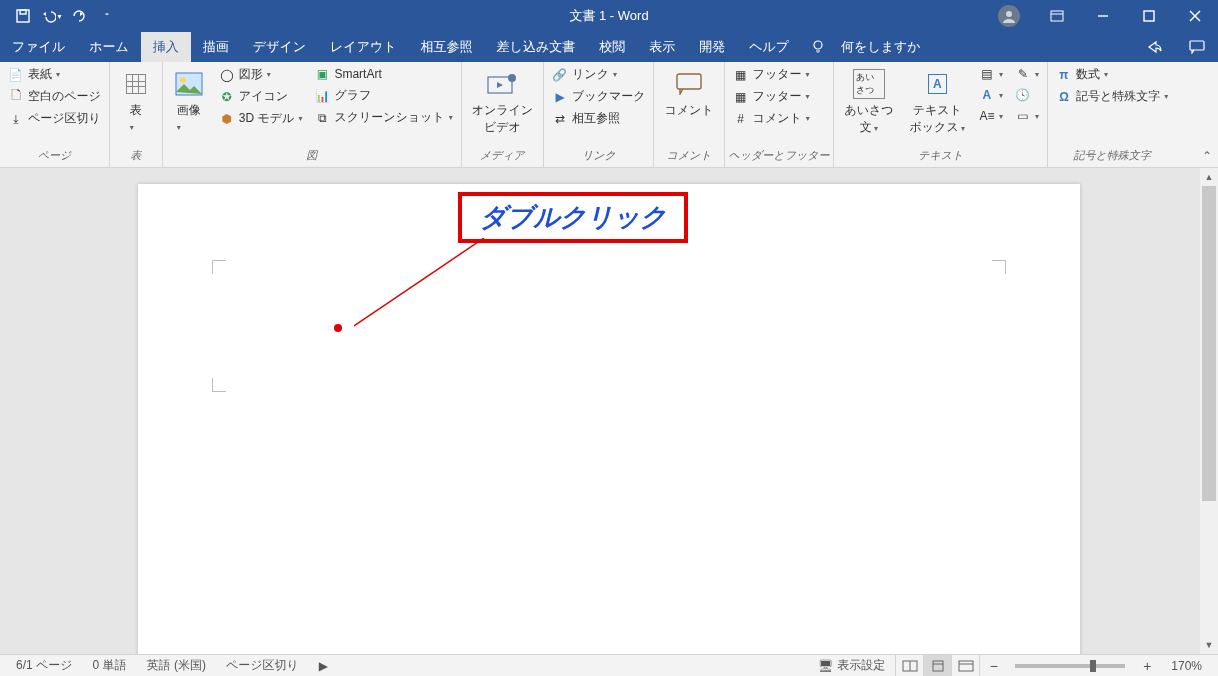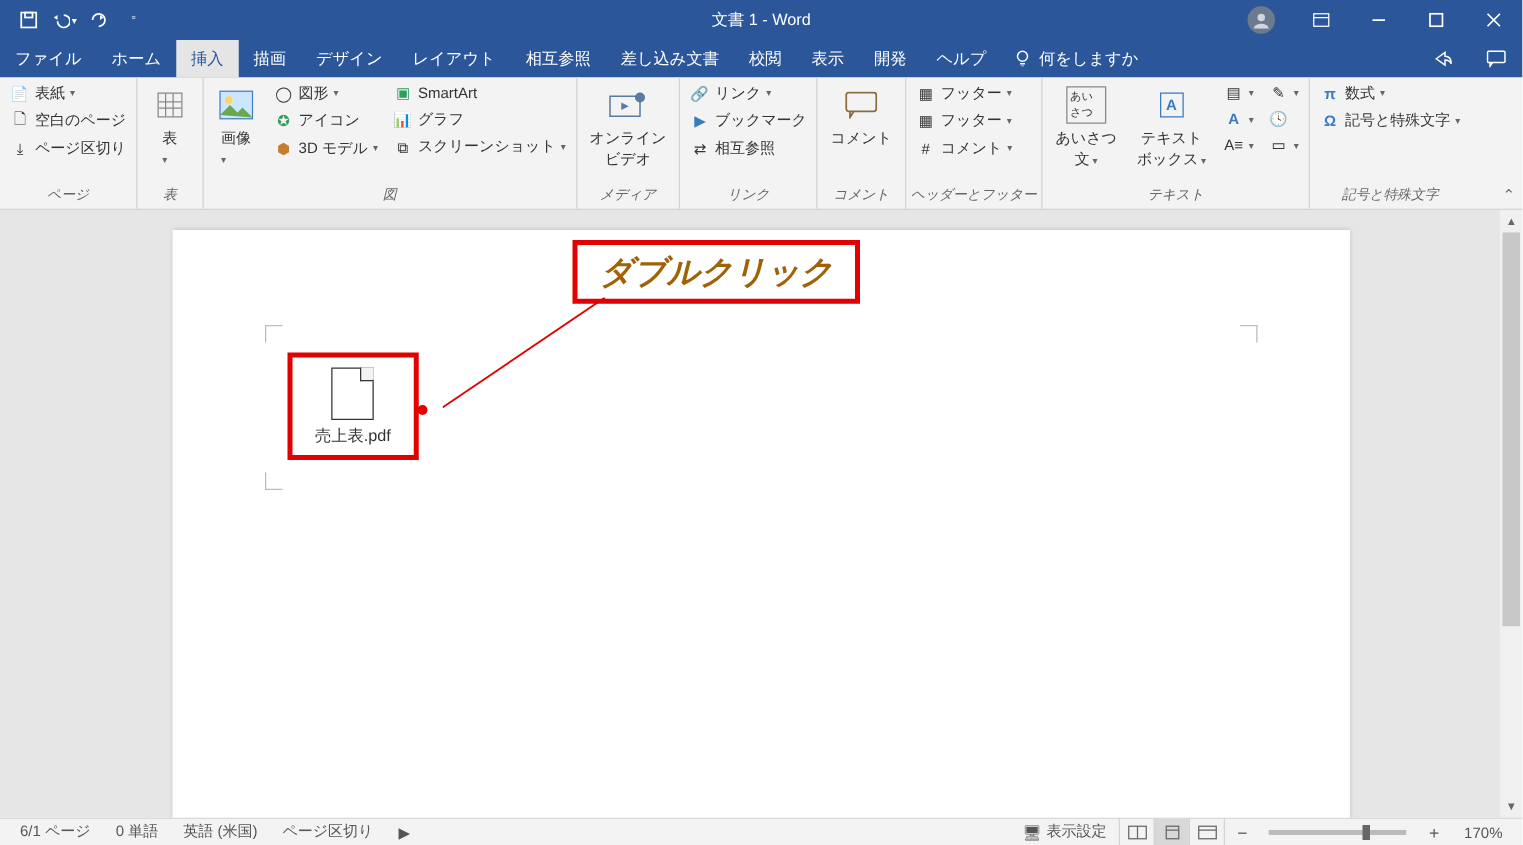--- a/index.html
+++ b/index.html
@@ -14,21 +14,21 @@
 .title-right { margin-left: auto; display: flex; align-items: center; }
 .user-circle { width: 22px; height: 22px; border-radius: 50%; background: #6c7a8d; display: flex; align-items: center; justify-content: center; margin-right: 14px; }
 .win-btn { width: 46px; height: 32px; display: flex; align-items: center; justify-content: center; cursor: pointer; }
 
 
 .tabbar { height: 30px; background: #2b579a; color: #fff; display: flex; align-items: stretch; font-size: 13px; justify-content: space-between; }
 .tab { padding: 0 12px; display: flex; align-items: center; cursor: pointer; }
 .tab.active { background: #e5e5e5; color: #2b579a; }
 .tab-right { margin-left: auto; display: flex; align-items: center; }
 .tab-icon-btn { width: 42px; display: flex; align-items: center; justify-content: center; cursor: pointer; }
-.bulb-group { display: flex; align-items: center; gap: 6px; padding: 0 10px; }
+.bulb-group { display: flex; align-items: center; gap: 16px; padding: 0 10px; }
 
 
 .ribbon { height: 106px; background: #f3f3f3; border-bottom: 1px solid #d4d4d4; display: flex; position: relative; }
 .group { border-right: 1px solid #d4d4d4; display: flex; flex-direction: column; padding: 2px 4px 0; }
 .group-body { flex: 1; display: flex; align-items: flex-start; gap: 4px; }
 .group-label { text-align: center; font-size: 11px; color: #666; padding: 2px 0 4px; font-style: italic; }
 .col { display: flex; flex-direction: column; gap: 1px; }
 .col-item { display: flex; align-items: center; gap: 4px; padding: 2px 4px; cursor: pointer; font-size: 12px; white-space: nowrap; color: #333; }
 .col-item .i { width: 16px; height: 16px; display: flex; align-items: center; justify-content: center; }
 .big-btn { display: flex; flex-direction: column; align-items: center; padding: 4px 6px; cursor: pointer; gap: 2px; font-size: 12px; color: #333; }
@@ -45,21 +45,21 @@
 .corner.fl { top: 194px; left: 88px; border-left: 1px solid #bcbcbc; border-bottom: 1px solid #bcbcbc; transform: translate(-14px,0); }
 
 
 .obj-box { position: absolute; top: 98px; left: 92px; border: 4px solid #e30000; padding: 8px 18px 6px; text-align: center; cursor: pointer; }
 .file-icon { width: 34px; height: 42px; margin: 0 auto 4px; border: 1px solid #333; position: relative; background: #fff; }
 .file-icon::before { content: ""; position: absolute; top: -1px; right: -1px; width: 10px; height: 10px; background: #f3f3f3; border-left: 1px solid #333; border-bottom: 1px solid #333; }
 .obj-label { font-size: 13px; color: #333; }
 
 
 .callout { position: absolute; top: 8px; left: 320px; border: 4px solid #e30000; background: #fff; padding: 4px 18px; }
-.callout-text { font-size: 26px; font-weight: bold; font-style: italic; color: #a16207; }
+.callout-text { font-size: 26px; font-weight: bold; font-style: italic; color: #1d4ed8; }
 .callout-line { position: absolute; top: 54px; left: 216px; }
 .callout-dot { position: absolute; top: 140px; left: 196px; width: 8px; height: 8px; border-radius: 50%; background: #e30000; }
 
 
 .vscroll { position: absolute; right: 0; top: 0; width: 18px; height: 100%; background: #f0f0f0; }
 .vscroll .arrow { height: 18px; display: flex; align-items: center; justify-content: center; color: #666; font-size: 9px; cursor: pointer; }
 .vscroll .track { position: absolute; top: 18px; bottom: 18px; left: 2px; right: 2px; }
 .vscroll .thumb { position: absolute; top: 0; left: 0; right: 0; height: 70%; background: #c8c8c8; }
 
 
@@ -393,24 +393,20 @@
   </div>
   <div class="ribbon-collapse">⌃</div>
 </div>
 
 <div class="canvas-wrap">
   <div class="page">
     <div class="corner tl"></div>
     <div class="corner tr"></div>
     <div class="corner fl"></div>
 
-    <div class="obj-box">
-      <div class="file-icon"></div>
-      <div class="obj-label">売上表.pdf</div>
-    </div>
 
     <div class="callout">
       <span class="callout-text">ダブルクリック</span>
     </div>
     <svg class="callout-line" width="140" height="100">
         <line x1="130" y1="0" x2="0" y2="88" stroke="#e30000" stroke-width="1.5"></line>
       </svg>
     <div class="callout-dot"></div>
   </div>
 

